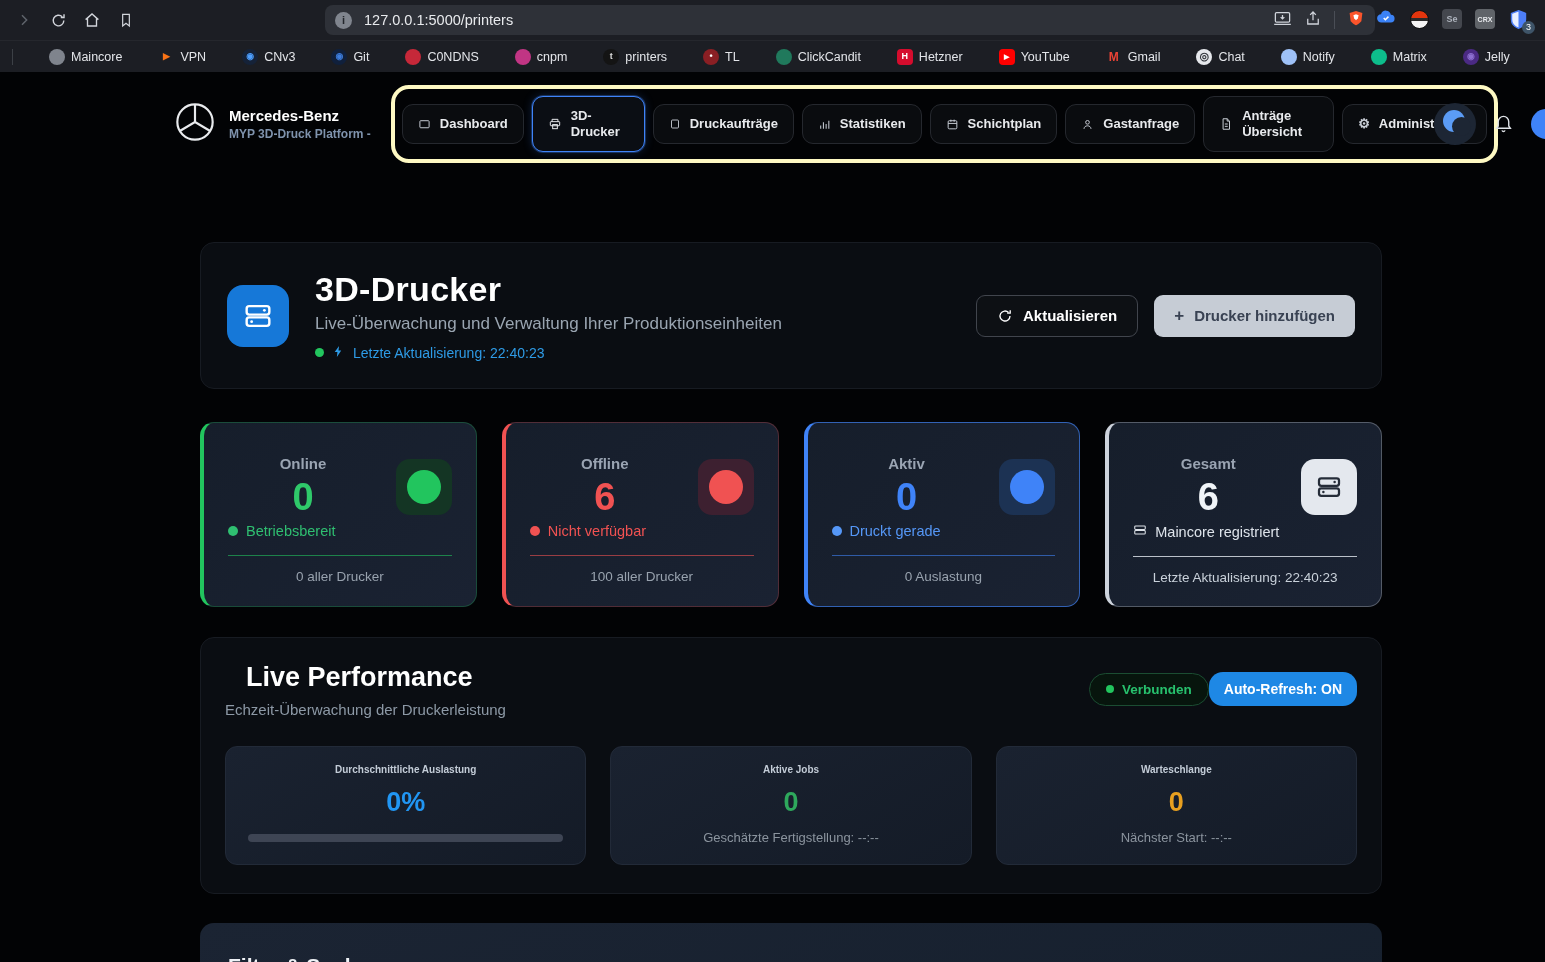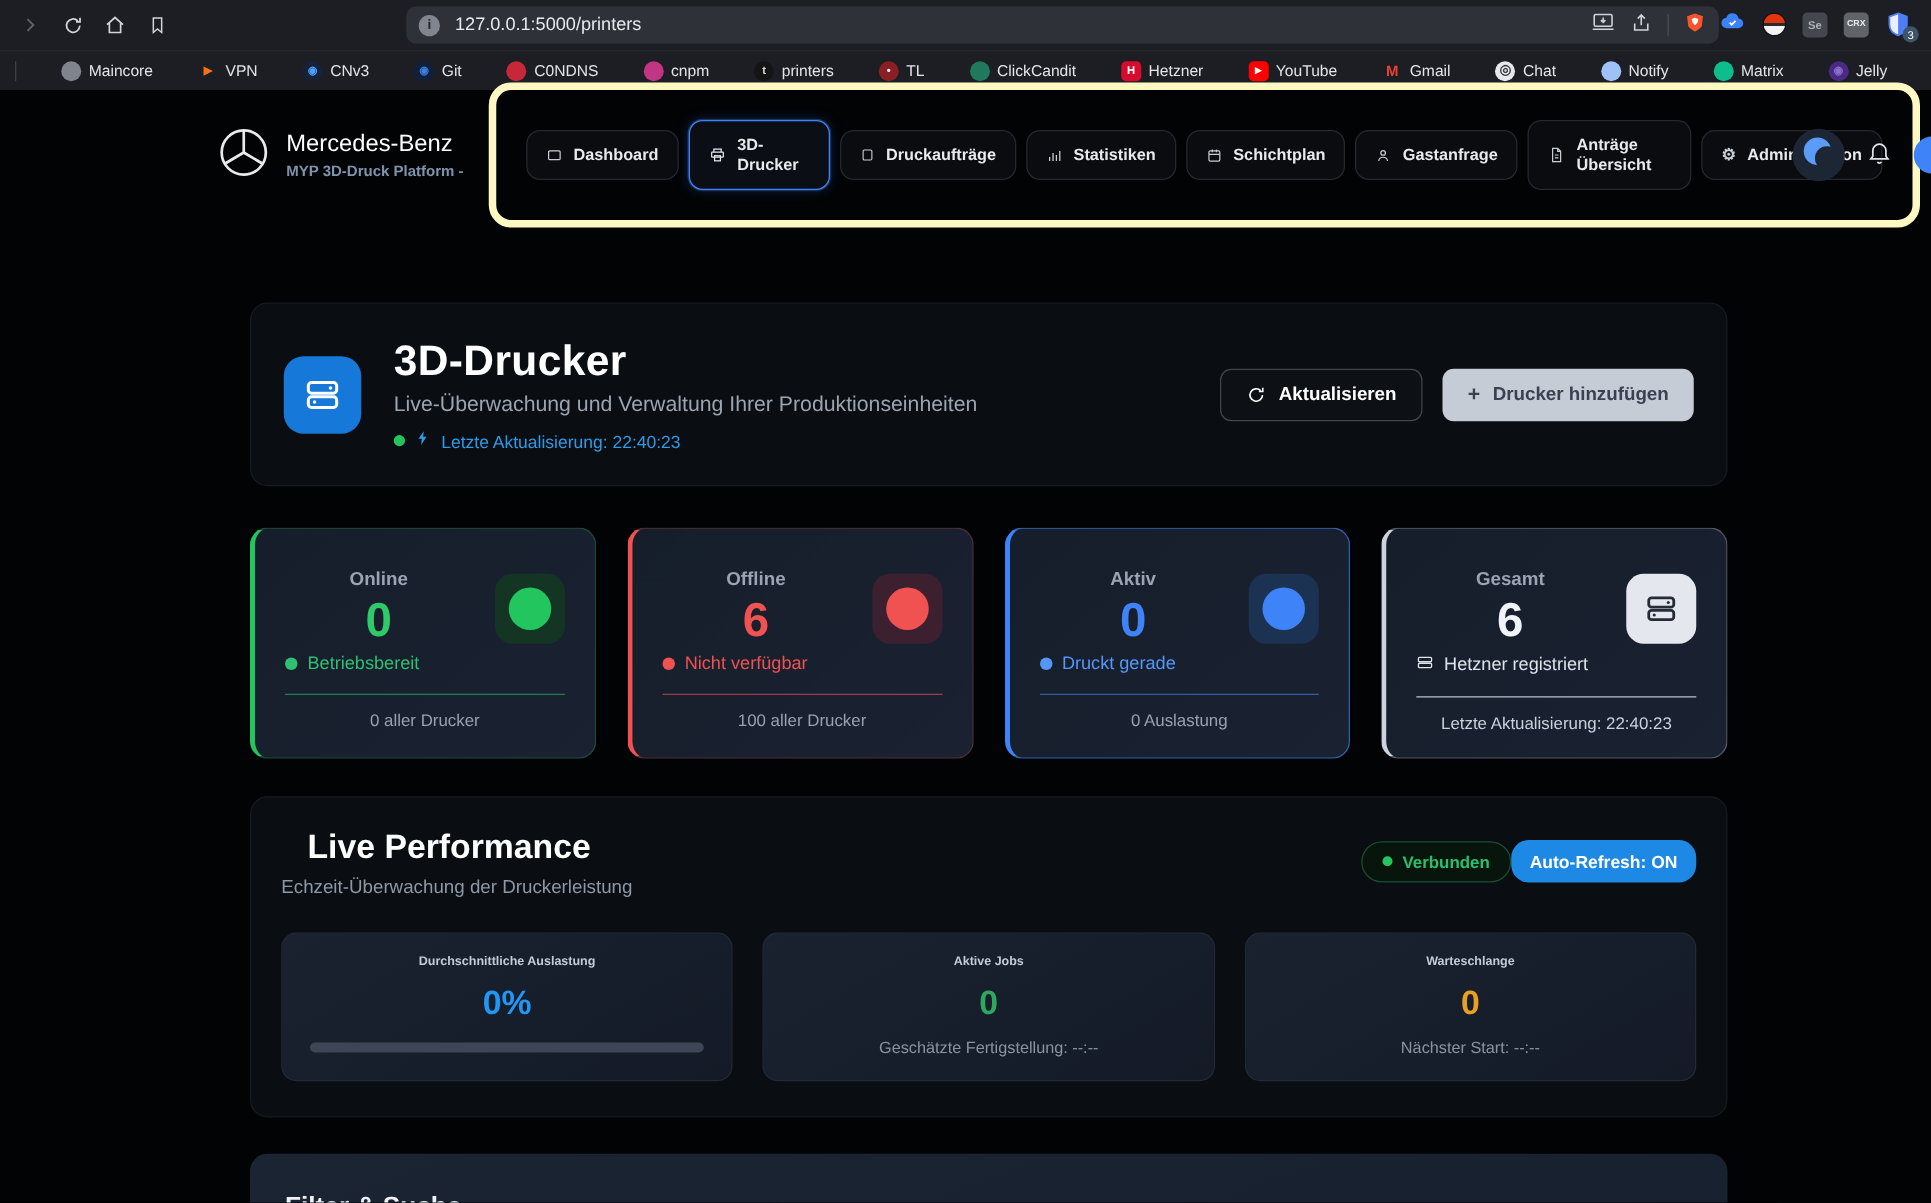--- a/index.html
+++ b/index.html
@@ -25,23 +25,23 @@
   .bm-lead{width:1px;height:16px;background:#3c4046;flex:0 0 auto;}
   .bm{display:flex;align-items:center;gap:6px;flex:0 0 auto;cursor:default;}
   .bm-ico{width:16px;height:16px;border-radius:50%;display:flex;align-items:center;justify-content:center;font-size:9px;font-weight:bold;color:#fff;line-height:1;}
   .bm-ico.sq{border-radius:4px;}
   .bm-label{color:#e3e5e9;font-size:12.5px;}
 
   
   .app{height:890px;background:#020305;position:relative;}
   .app-header{position:relative;height:104px;display:flex;align-items:center;padding-left:175px;}
   .brand{display:flex;align-items:center;gap:14px;}
-  .brand-name{color:#fff;font-size:19px;font-weight:normal;}
+  .brand-name{color:#fff;font-size:15px;font-weight:bold;}
   .brand-sub{color:#7f93ad;font-size:12px;font-weight:bold;margin-top:3px;}
-  .nav-wrap{margin-left:20px;display:flex;align-items:center;gap:8px;padding:24px;border:6px solid #fef9c3;border-radius:18px;}
+  .nav-wrap{margin-left:20px;display:flex;align-items:center;gap:8px;padding:7px;border:4px solid #fef9c3;border-radius:18px;}
   .nav-pill{display:flex;align-items:center;gap:9px;padding:11px 15px;background:#0a0c0f;border:1px solid #25282e;border-radius:11px;color:#e8eaed;font-weight:bold;font-size:13px;line-height:1.2;white-space:nowrap;cursor:pointer;}
   .nav-pill svg{flex:0 0 auto;}
   .nav-pill .two{white-space:normal;width:58px;}
   .nav-pill .two-w{white-space:normal;width:76px;}
   .nav-pill.active{border-color:#3f83f8;background:#0b0e14;box-shadow:0 0 0 1px rgba(63,131,248,.3),0 0 10px rgba(63,131,248,.25);}
   .gear-glyph{font-size:13px;color:#c9ced6;}
   .hdr-right{position:absolute;right:0;top:0;height:104px;display:flex;align-items:center;gap:17px;}
   .moon-btn{width:42px;height:42px;border-radius:50%;background:#1d2634;position:relative;overflow:hidden;cursor:pointer;}
   .moon-a{position:absolute;left:9px;top:7px;width:22px;height:22px;border-radius:50%;background:#5b9cf6;}
   .moon-b{position:absolute;left:18px;top:14px;width:19px;height:19px;border-radius:50%;background:#1d2634;}
@@ -428,21 +428,21 @@
                 <circle cx="16.5" cy="8" r="1" fill="#252c38"></circle>
                 <circle cx="7.5" cy="16" r="1" fill="#252c38"></circle>
               </svg>
             </span>
         </div>
         <div class="stat-status" style="color: rgb(221, 227, 234);">
             <span><svg width="14" height="14" viewBox="0 0 24 24">
                 <rect x="3" y="5" width="18" height="6" rx="1.5" fill="none" stroke="#dfe4ea" stroke-width="1.8"></rect>
                 <rect x="3" y="13" width="18" height="6" rx="1.5" fill="none" stroke="#dfe4ea" stroke-width="1.8"></rect>
               </svg></span>
-            <span>Hetzner registriert</span>
+            <span>Maincore registriert</span>
           </div>
         <div class="stat-div" style="opacity: 0.9; background: rgb(205, 211, 220);"></div>
         <div class="stat-foot" style="color: rgb(201, 209, 218);">Letzte Aktualisierung: 22:40:23</div>
       </div>
     </div>
 
     <div class="perf-card">
       <div class="perf-head">
         <div>
           <div class="perf-title">Live Performance</div>

